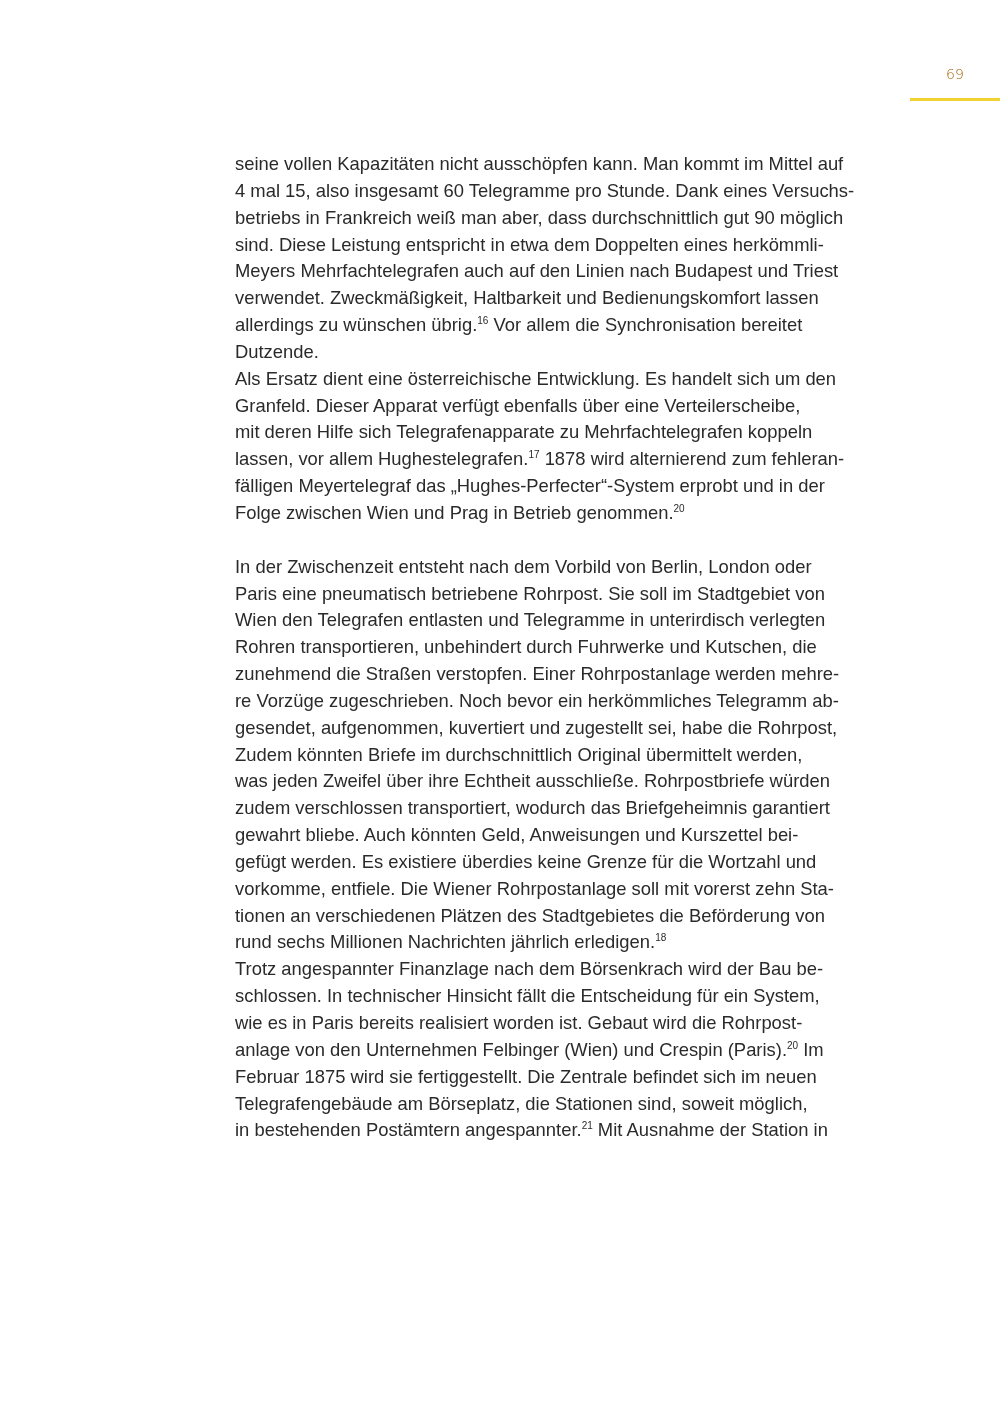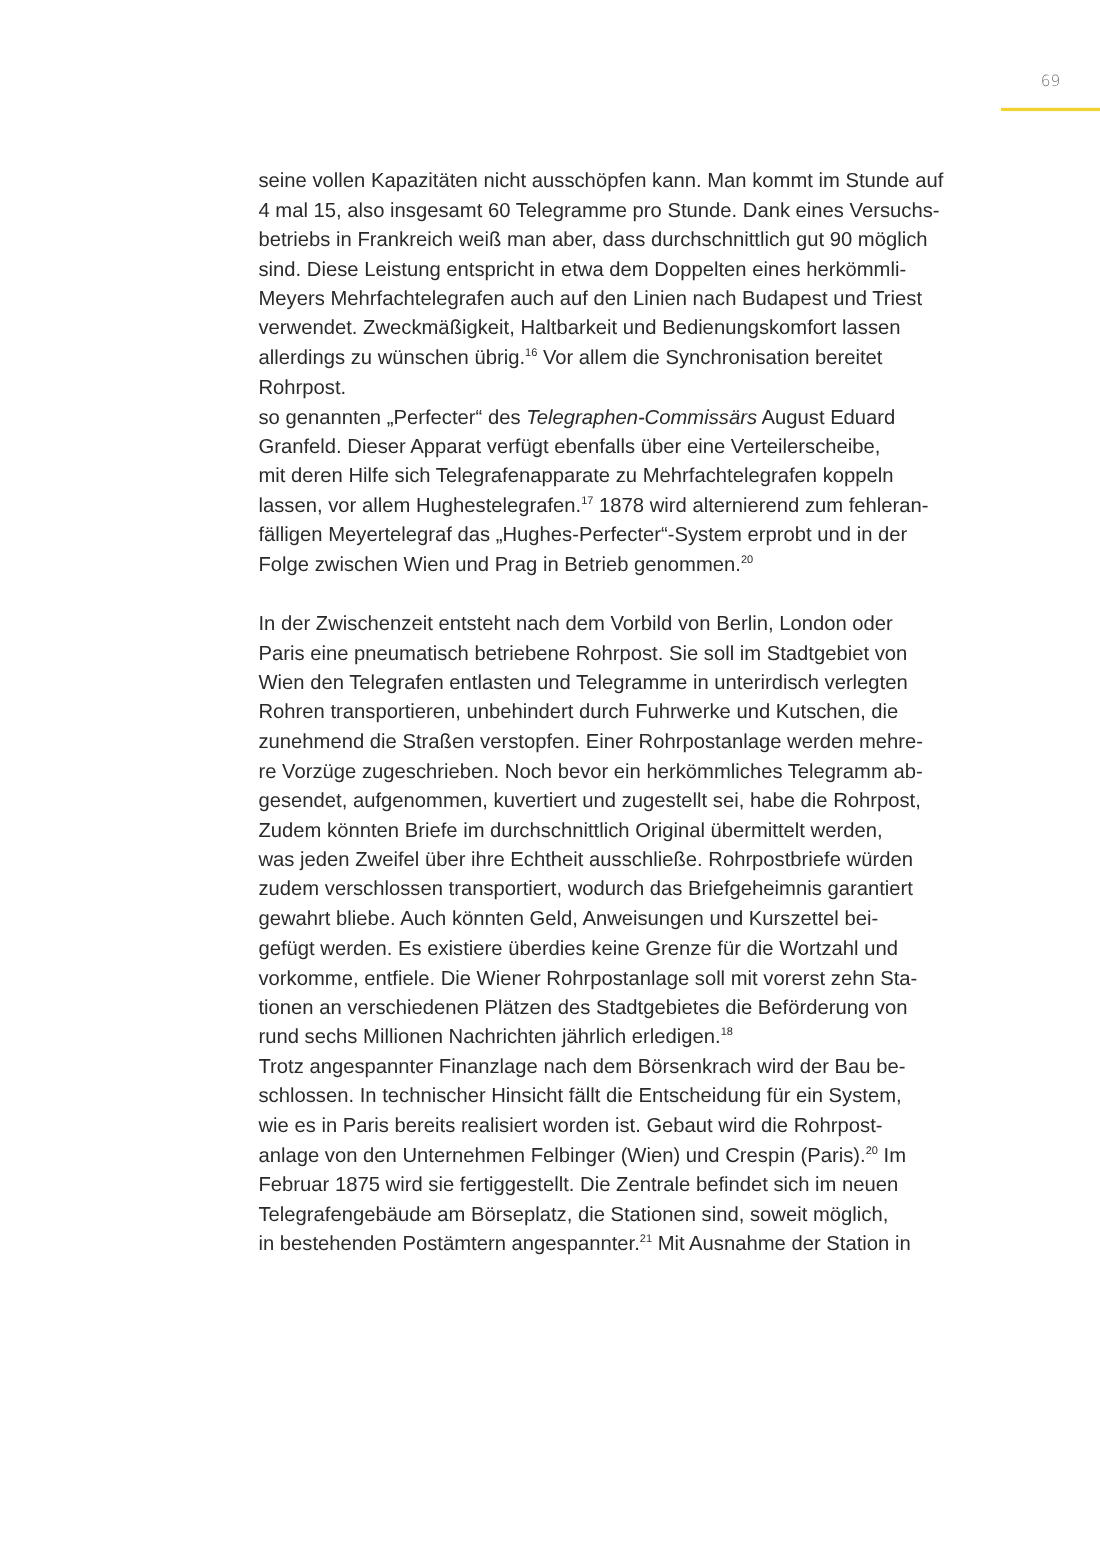--- a/index.html
+++ b/index.html
@@ -1,43 +1,43 @@
 <!DOCTYPE html>
 <html><head>
 <meta charset="utf-8">
 <style>
   html, body { margin: 0; padding: 0; background: #ffffff; }
   body { width: 1000px; height: 1411px; position: relative; overflow: hidden; font-family: "Liberation Sans", "DejaVu Sans", sans-serif; }
-  .page-number { position: absolute; top: 66px; left: 910px; width: 90px; text-align: center; font-size: 14px; color: #737373; font-family: "DejaVu Sans", sans-serif; font-weight: 300; }
+  .page-number { position: absolute; top: 66px; left: 910px; width: 90px; text-align: center; font-size: 14px; color: #a16207; font-family: "DejaVu Sans", sans-serif; font-weight: 300; }
   .page-rule { position: absolute; top: 98px; left: 910px; width: 90px; height: 3px; background: #f2d233; }
   .body-text { position: absolute; left: 235px; top: 151px; width: 670px; color: #2a2a2a; font-size: 18.4px; line-height: 26.85px; }
   .line { white-space: nowrap; height: 26.85px; }
   .blank { height: 26.85px; }
   sup { font-size: 10px; vertical-align: 7px; line-height: 0; }
   em { font-style: italic; }
 </style>
 </head>
 <body>
 
 <div class="page-number">69</div>
 <div class="page-rule"></div>
 
 <div class="body-text" id="body-text">
     <div class="paragraph">
-      <div class="line"><span>seine vollen Kapazitäten nicht ausschöpfen kann. Man kommt im Stunde auf</span></div>
+      <div class="line"><span>seine vollen Kapazitäten nicht ausschöpfen kann. Man kommt im Mittel auf</span></div>
       <div class="line"><span>4 mal 15, also insgesamt 60 Telegramme pro Stunde. Dank eines Versuchs-</span></div>
       <div class="line"><span>betriebs in Frankreich weiß man aber, dass durchschnittlich gut 90 möglich</span></div>
       <div class="line"><span>sind. Diese Leistung entspricht in etwa dem Doppelten eines herkömmli-</span></div>
       <div class="line"><span>Meyers Mehrfachtelegrafen auch auf den Linien nach Budapest und Triest</span></div>
       <div class="line"><span>verwendet. Zweckmäßigkeit, Haltbarkeit und Bedienungskomfort lassen</span></div>
       <div class="line"><span>allerdings zu wünschen übrig.</span><sup>16</sup><span> Vor allem die Synchronisation bereitet</span></div>
-      <div class="line"><span>Rohrpost.</span></div>
+      <div class="line"><span>Dutzende.</span></div>
     </div>
     <div class="paragraph">
-      <div class="line"><span>so genannten „Perfecter“ des </span><em>Telegraphen-Commissärs</em><span> August Eduard</span></div>
+      <div class="line"><span>Als Ersatz dient eine österreichische Entwicklung. Es handelt sich um den</span></div>
       <div class="line"><span>Granfeld. Dieser Apparat verfügt ebenfalls über eine Verteilerscheibe,</span></div>
       <div class="line"><span>mit deren Hilfe sich Telegrafenapparate zu Mehrfachtelegrafen koppeln</span></div>
       <div class="line"><span>lassen, vor allem Hughestelegrafen.</span><sup>17</sup><span> 1878 wird alternierend zum fehleran-</span></div>
       <div class="line"><span>fälligen Meyertelegraf das „Hughes-Perfecter“-System erprobt und in der</span></div>
       <div class="line"><span>Folge zwischen Wien und Prag in Betrieb genommen.</span><sup>20</sup></div>
     </div>
     <div class="blank"></div>
     <div class="paragraph">
       <div class="line"><span>In der Zwischenzeit entsteht nach dem Vorbild von Berlin, London oder</span></div>
       <div class="line"><span>Paris eine pneumatisch betriebene Rohrpost. Sie soll im Stadtgebiet von</span></div>

